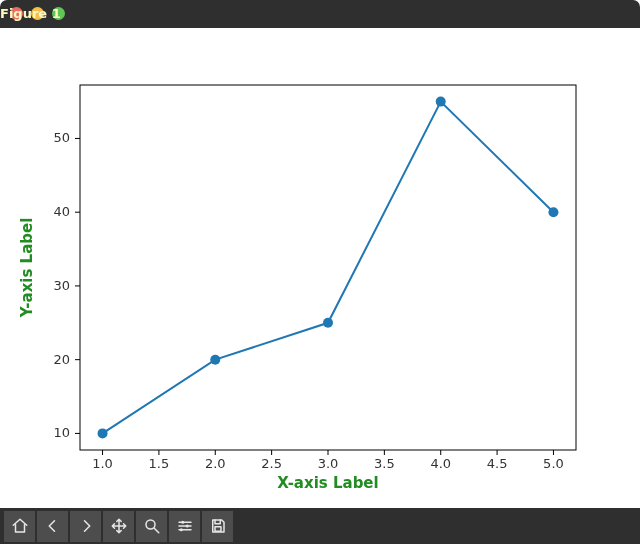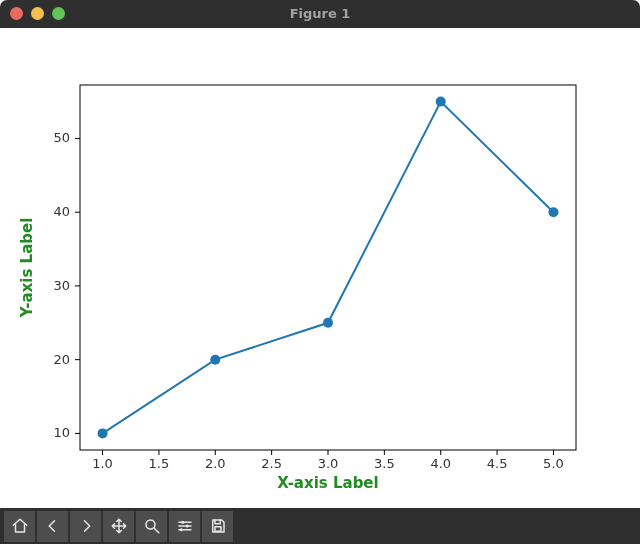--- a/index.html
+++ b/index.html
@@ -3,21 +3,21 @@
 <meta charset="utf-8">
 <style>
   html,body{margin:0;padding:0;width:640px;height:544px;background:#fff;font-family:"DejaVu Sans","Helvetica Neue",Arial,sans-serif;overflow:hidden;}
   
   .titlebar{position:relative;height:28px;background:#2f2f2f;border-top-left-radius:7px;border-top-right-radius:7px;}
   .traffic{position:absolute;top:7px;left:10px;display:flex;gap:8px;}
   .dot{width:13px;height:13px;border-radius:50%;}
   .red{background:#ec6a5e;}
   .yellow{background:#f5bf4f;}
   .green{background:#61c554;}
-  .title{position:absolute;width:100%;text-align:center;top:6px;color:#a3a3a3;font-size:13px;font-weight:600;}
+  .title{position:absolute;width:100%;top:6px;color:#fef9c3;font-size:13px;font-weight:600;}
   
   .figure{position:absolute;top:28px;left:0;width:640px;height:480px;background:#fff;}
   svg.plot{position:absolute;top:0;left:0;}
   .axis-label{fill:#228B22;font-weight:700;font-size:15px;font-family:inherit;}
   .spine{stroke:#000;stroke-width:1;fill:none;}
   .series-line{stroke:#1f77b4;stroke-width:2;fill:none;}
   .marker{fill:#1f77b4;stroke:none;}
   
   .toolbar{position:absolute;top:508px;left:0;width:640px;height:36px;background:#2f2f2f;display:flex;align-items:center;}
   .tbtn{width:31px;height:31px;margin-left:2px;background:#4d4d4d;display:flex;align-items:center;justify-content:center;cursor:pointer;}

